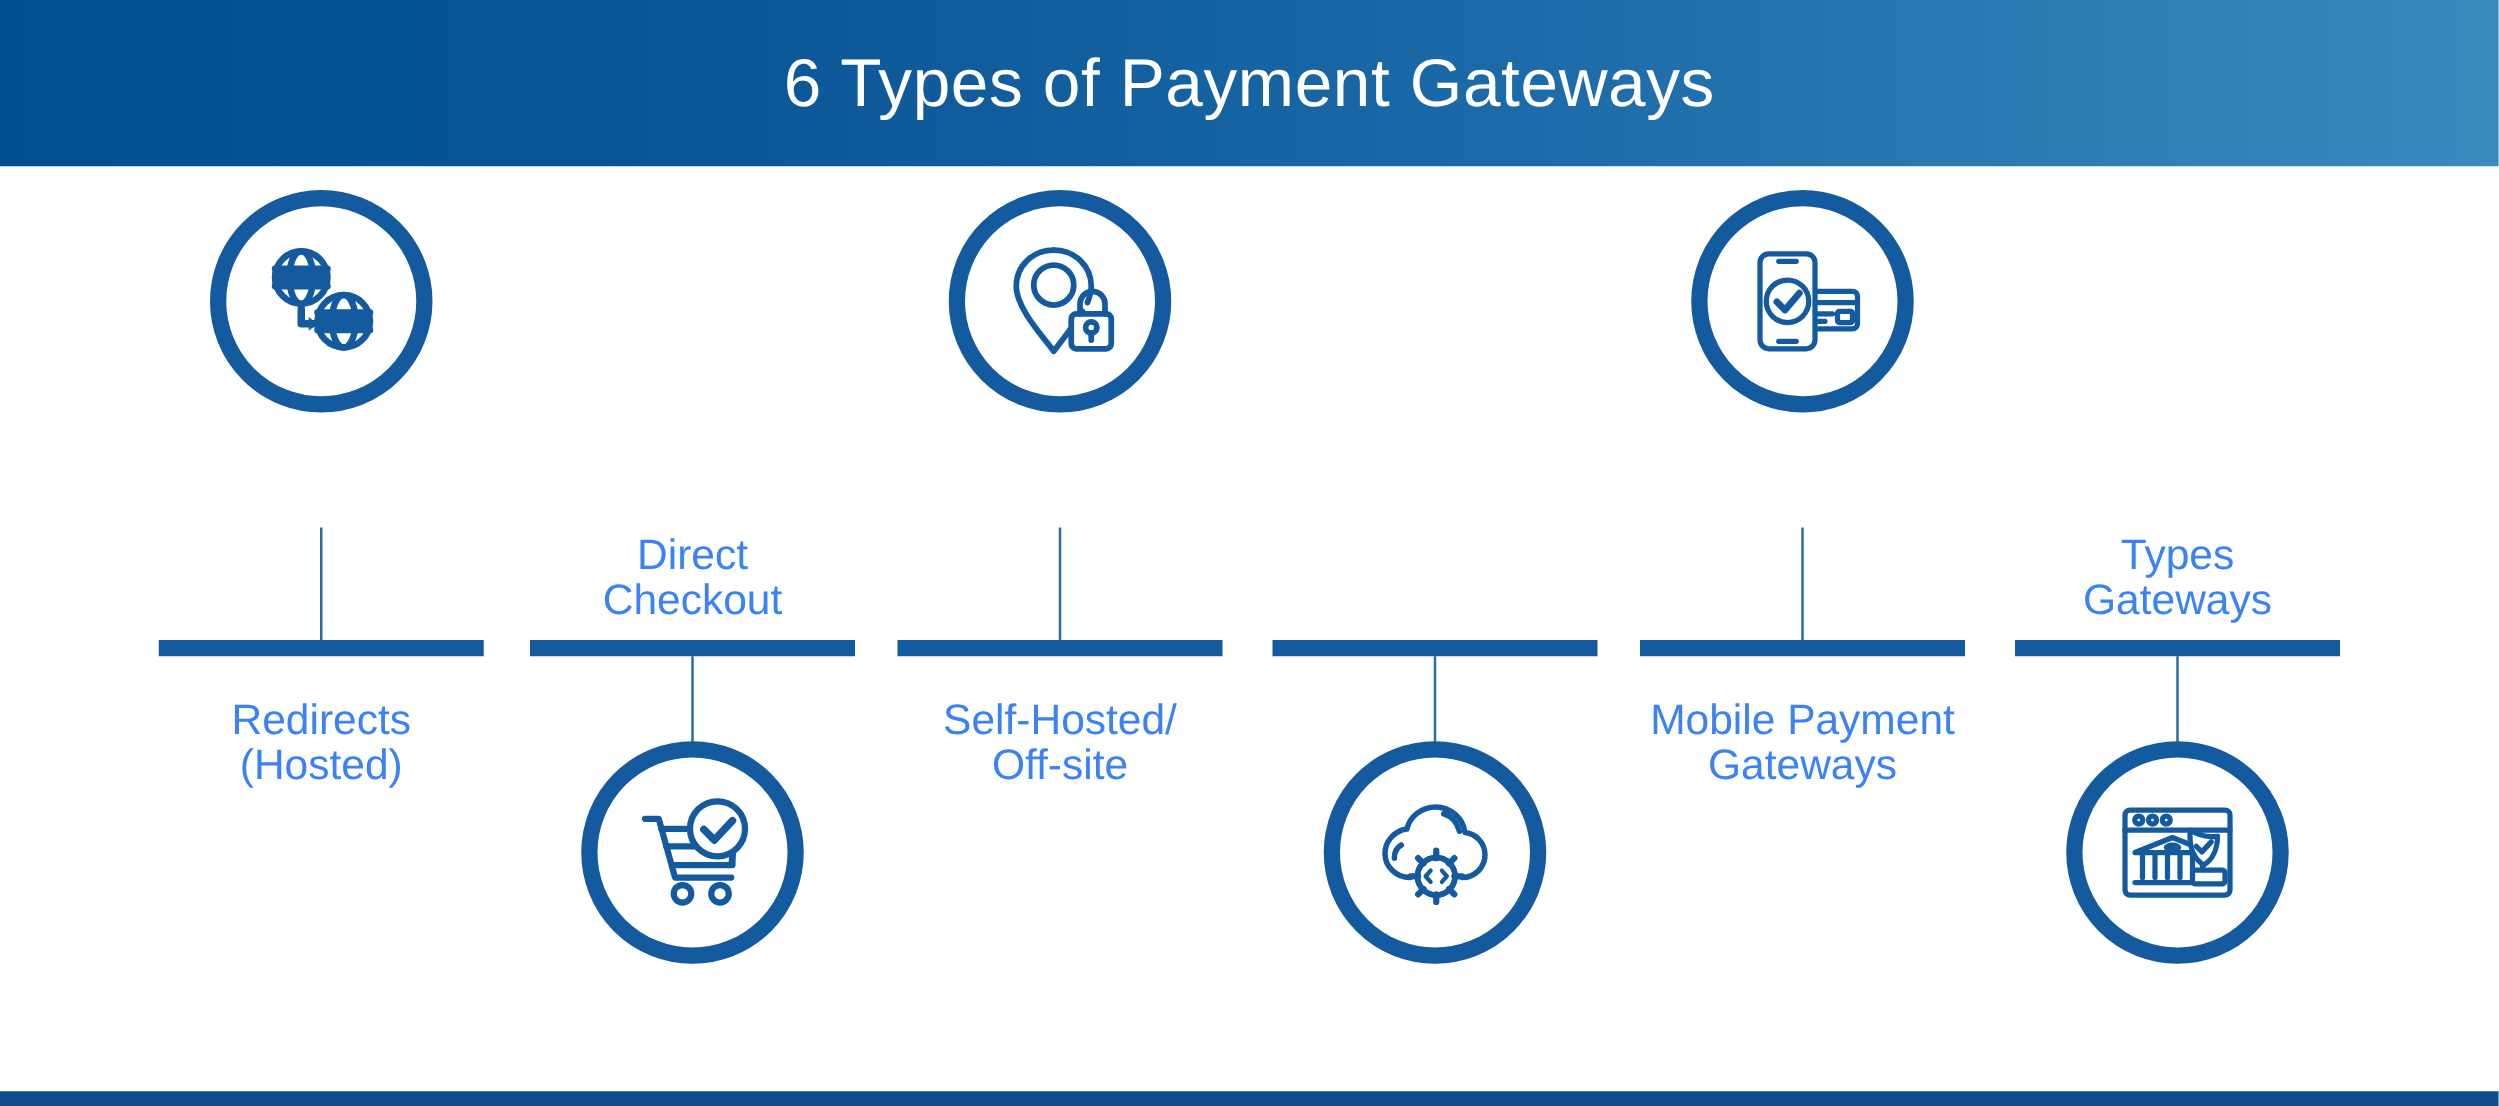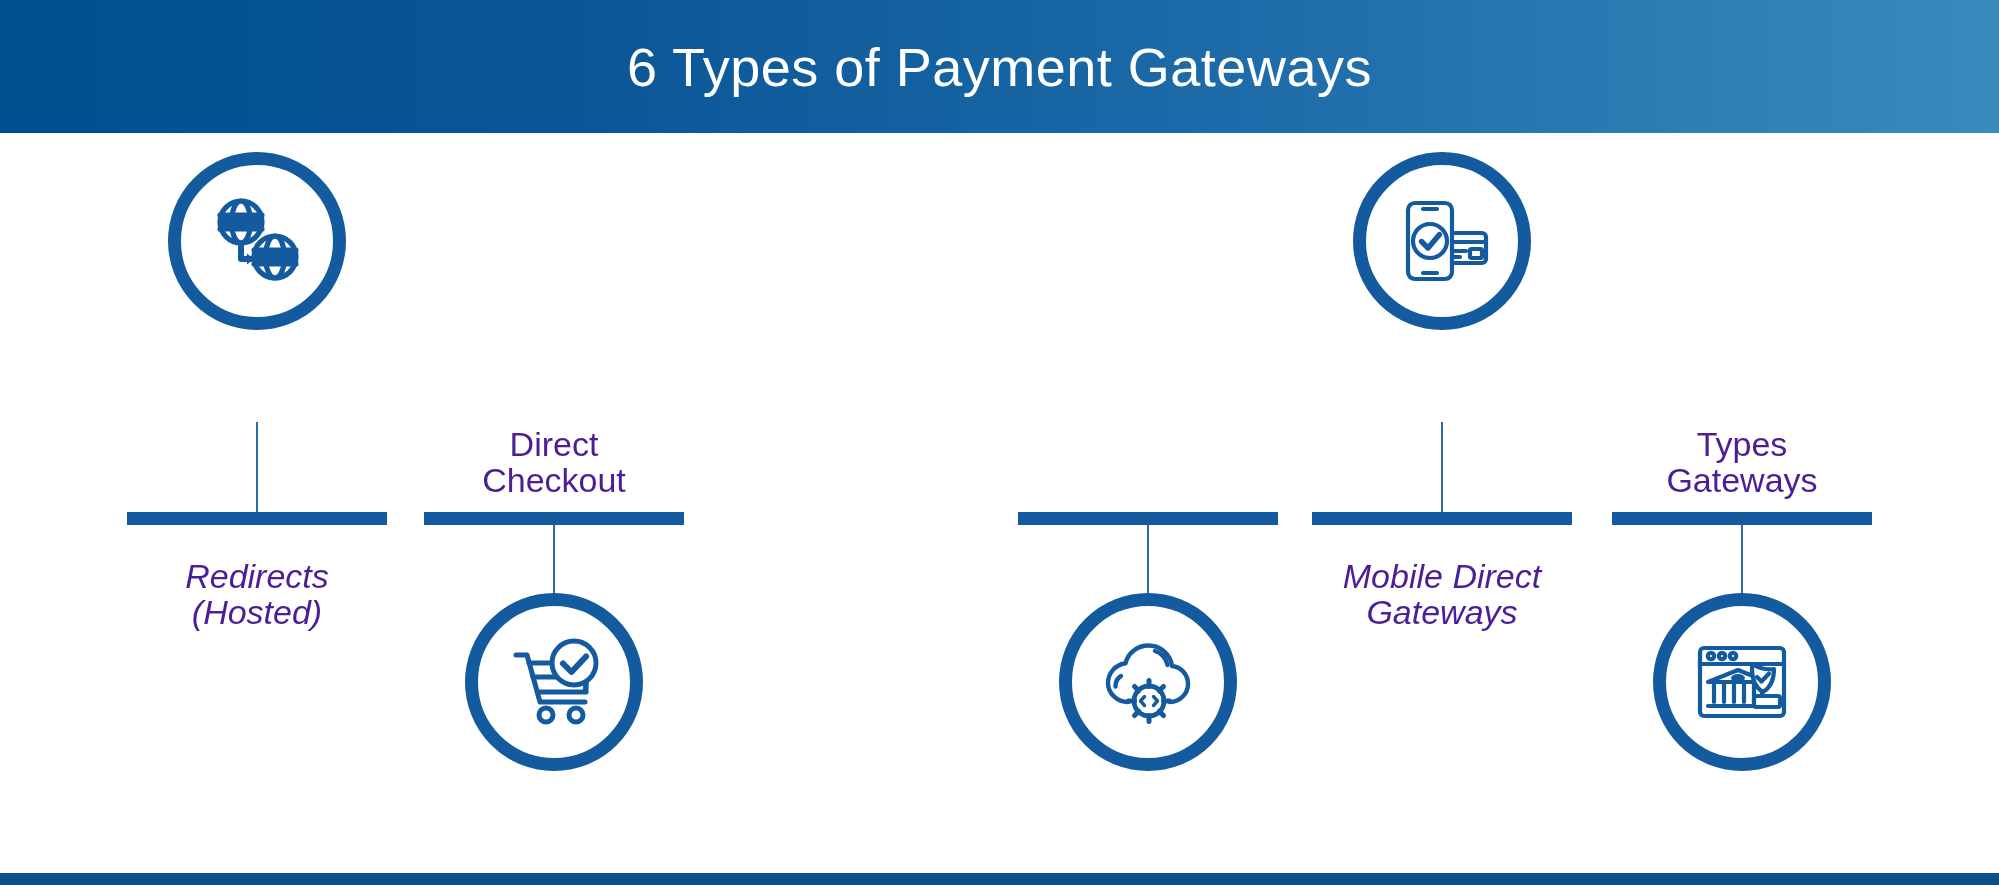--- a/index.html
+++ b/index.html
@@ -110,28 +110,28 @@
 
   .badge svg { display: block; }
 
   
   .seg-label {
     position: absolute;
     left: 50%;
     transform: translateX(-50%);
     width: 330px;
     text-align: center;
-    color: #4c1d95;
+    color: #3b82f6;
     font-size: 34px;
     line-height: 1.06;
     font-family: "Liberation Sans", sans-serif;
     font-weight: 400;
     white-space: pre-line;
   }
-  .seg-label.below { top: 425px; font-style: italic; }
+  .seg-label.below { top: 425px; }
   .seg-label.above { bottom: 375px; }
 </style>
 </head>
 <body>
 
 <div id="infographic">
 
   <div class="header-bar">
     <div class="header-title">6 Types of Payment Gateways</div>
   </div>
@@ -177,20 +177,39 @@
             <circle cx="74" cy="85" r="7"></circle>
             <circle cx="72" cy="33" r="22" fill="#ffffff"></circle>
             <path d="M61 33.5 L69.5 42 L84 26.5" stroke-width="6"></path>
           </svg>
         </span>
       </div>
       <div class="seg-label above">Direct
 Checkout</div>
     </div>
 
+    <div class="segment" style="left:718px; width:260px;">
+      <div class="seg-rule"></div>
+      <div class="connector up"></div>
+      <div class="badge up">
+        <span>
+          <svg width="104" height="104" viewBox="0 0 104 104" fill="none" stroke="#145a9e" stroke-width="4.6" stroke-linecap="round" stroke-linejoin="round">
+            <path d="M47 11 C30 11 17 24 17 40 C17 58 40 82 47 92 C52 85 63 72 70 60"></path>
+            <path d="M47 11 C64 11 77 24 77 40 C77 44 76 48 74 53"></path>
+            <circle cx="47" cy="39" r="16"></circle>
+            <rect x="61" y="62" width="32" height="28" rx="4" fill="#ffffff"></rect>
+            <path d="M68 62 L68 54 C68 48.5 72.5 44 78 44 C83.5 44 88 48.5 88 54 L88 62"></path>
+            <circle cx="77" cy="73" r="4.5"></circle>
+            <path d="M77 77.5 L77 83"></path>
+          </svg>
+        </span>
+      </div>
+      <div class="seg-label below">Self-Hosted/
+Off-site</div>
+    </div>
 
     <div class="segment" style="left:1018px; width:260px;">
       <div class="seg-rule"></div>
       <div class="connector down"></div>
       <div class="badge down">
         <span>
           <svg width="104" height="104" viewBox="0 0 104 104" fill="none" stroke="#145a9e" stroke-width="4.4" stroke-linecap="round" stroke-linejoin="round">
             <path d="M32 72 C21 72 12 63.5 12 53 C12 43 19.5 34.5 29.5 33.2 C32 23 41.5 15.5 52.5 15.5 C64.5 15.5 74.5 24.5 76 36 C85 37 92 44.5 92 54 C92 63.5 84 72 74 72"></path>
             <path d="M25 46 C21.5 48 19.5 52 19.5 56.5"></path>
             <path d="M59 21 C65.5 23 70 28.5 71.5 35"></path>
@@ -216,21 +235,21 @@
             <path d="M60 62 L76 62 M60 68 L70 68"></path>
             <rect x="80" y="60" width="12" height="9" rx="1.5"></rect>
             <rect x="18" y="14" width="44" height="76" rx="7" fill="#ffffff"></rect>
             <path d="M33 20 L47 20"></path>
             <path d="M33 84 L47 84"></path>
             <circle cx="40" cy="52" r="17" fill="#ffffff"></circle>
             <path d="M31.5 52.5 L38 59 L49.5 45.5" stroke-width="5.4"></path>
           </svg>
         </span>
       </div>
-      <div class="seg-label below">Mobile Direct
+      <div class="seg-label below">Mobile Payment
 Gateways</div>
     </div>
 
     <div class="segment" style="left:1612px; width:260px;">
       <div class="seg-rule"></div>
       <div class="connector down"></div>
       <div class="badge down">
         <span>
           <svg width="104" height="104" viewBox="0 0 104 104" fill="none" stroke="#145a9e" stroke-width="4.2" stroke-linecap="round" stroke-linejoin="round">
             <rect x="10" y="18" width="84" height="68" rx="4" fill="#ffffff"></rect>

